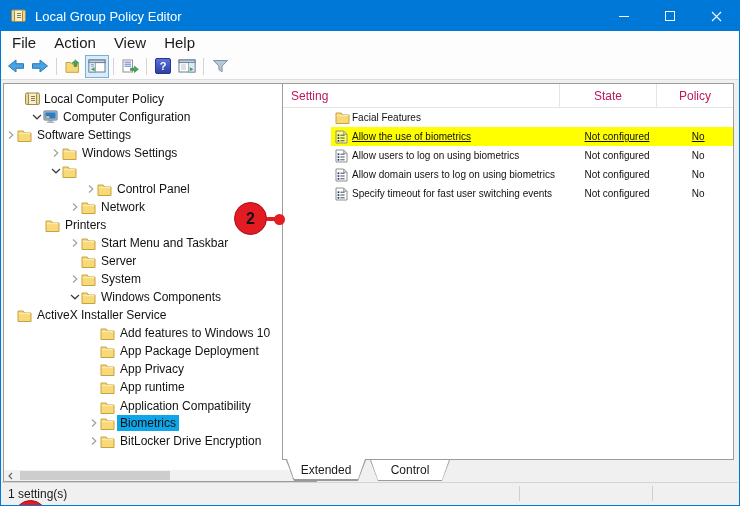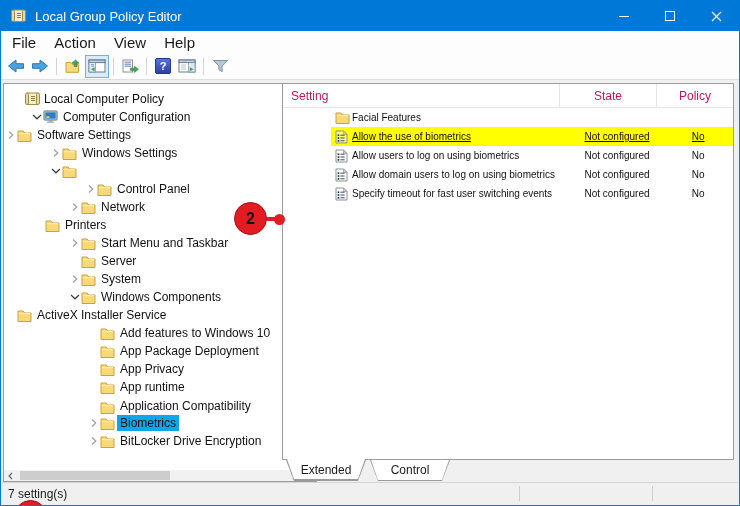--- a/index.html
+++ b/index.html
@@ -591,21 +591,21 @@
         </div>
         <div class="tab" style="width: 80px;">
           <div class="t-outer"></div>
           <div class="t-inner"></div>
           <span class="t-label">Control</span>
         </div>
       </div>
   </div>
 
   <div class="statusbar">
-    <span class="status-text">7 setting(s)</span>
+    <span class="status-text">1 setting(s)</span>
     <span class="sb-div d1"></span>
     <span class="sb-div d2"></span>
   </div>
 
   <div class="callout callout-1">
 
     <span class="c-circle">1</span>
   </div>
   <div class="callout callout-2">
     <span class="c-line"></span>

